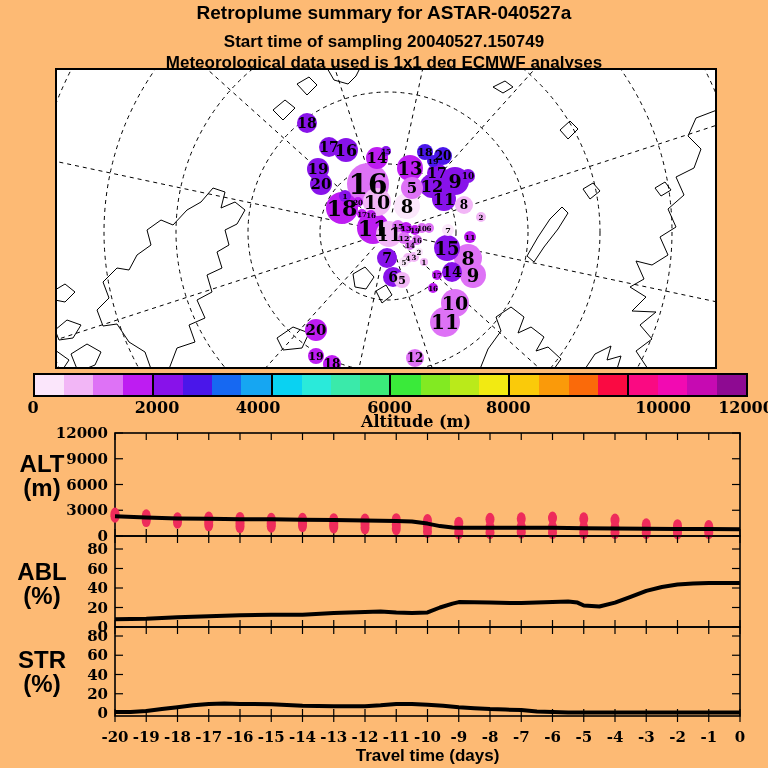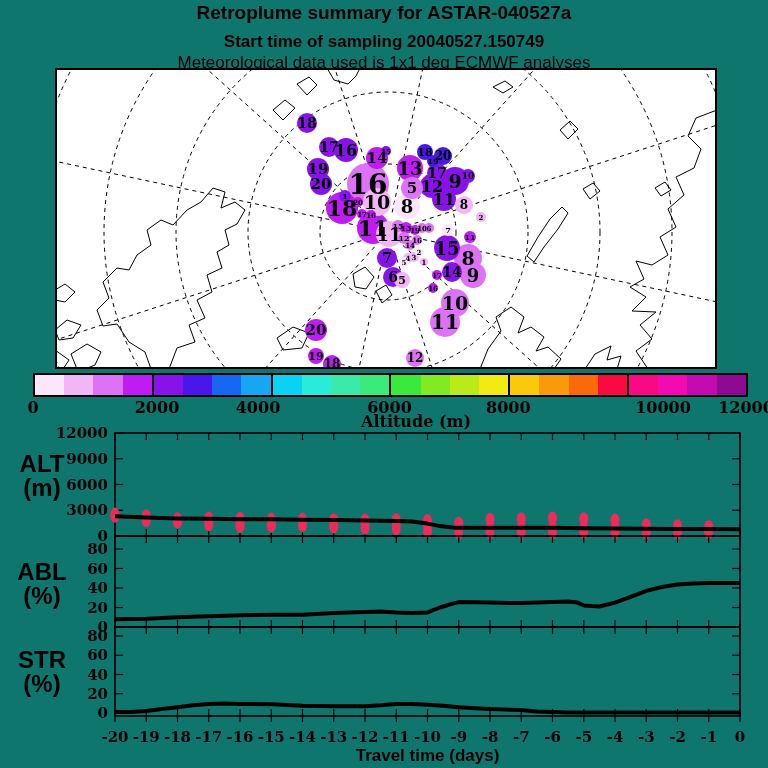--- a/index.html
+++ b/index.html
@@ -1,21 +1,21 @@
 <!DOCTYPE html>
 <html><head>
 <meta charset="utf-8">
 <style>
   html,body{margin:0;padding:0;background:#ffffff;}
-  #stage{position:relative;width:768px;height:768px;background:#0f766e;overflow:hidden;
+  #stage{position:relative;width:768px;height:768px;background:#fdba74;overflow:hidden;
          font-family:"Liberation Sans",sans-serif;}
   .titleblock{position:absolute;top:2px;left:0;width:768px;text-align:center;}
   .t1{font-size:19px;font-weight:bold;letter-spacing:0px;}
   .t2{font-size:17px;font-weight:bold;display:flex;justify-content:center;gap:38px;margin-top:8px;}
-  .t3{font-size:17px;font-weight:normal;margin-top:1px;}
+  .t3{font-size:17px;font-weight:bold;margin-top:1px;}
   #map-svg{position:absolute;left:55px;top:68px;}
   #cbar{position:absolute;left:33px;top:373px;width:711px;height:20px;display:flex;
         border:2px solid #000;box-sizing:content-box;}
   .cseg{flex:1 1 auto;height:100%;}
   .cdiv{border-right:2px solid #000;}
   .ctick{position:absolute;top:398px;transform:translateX(-50%);
          font-family:"DejaVu Serif",serif;font-weight:bold;font-size:16px;}
   #cbar-caption{position:absolute;top:412px;left:0;width:768px;text-align:center;
         font-family:"DejaVu Serif",serif;font-weight:bold;font-size:16px;padding-left:32px;}
   #panels-svg{position:absolute;left:0;top:420px;}

